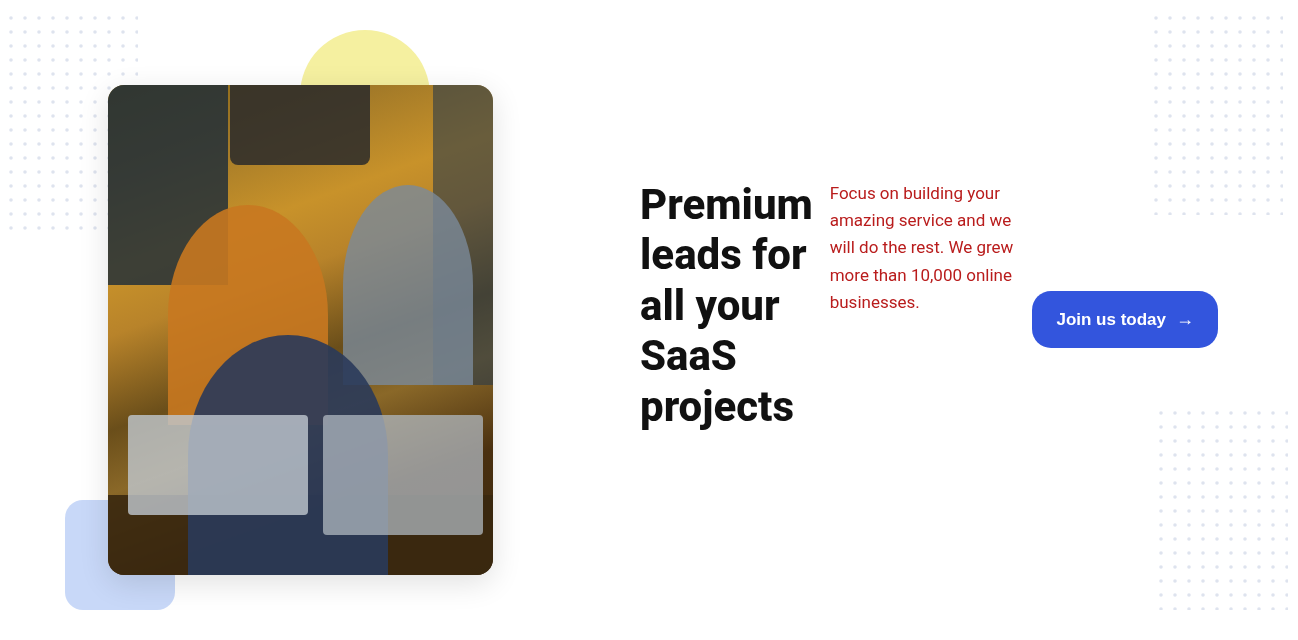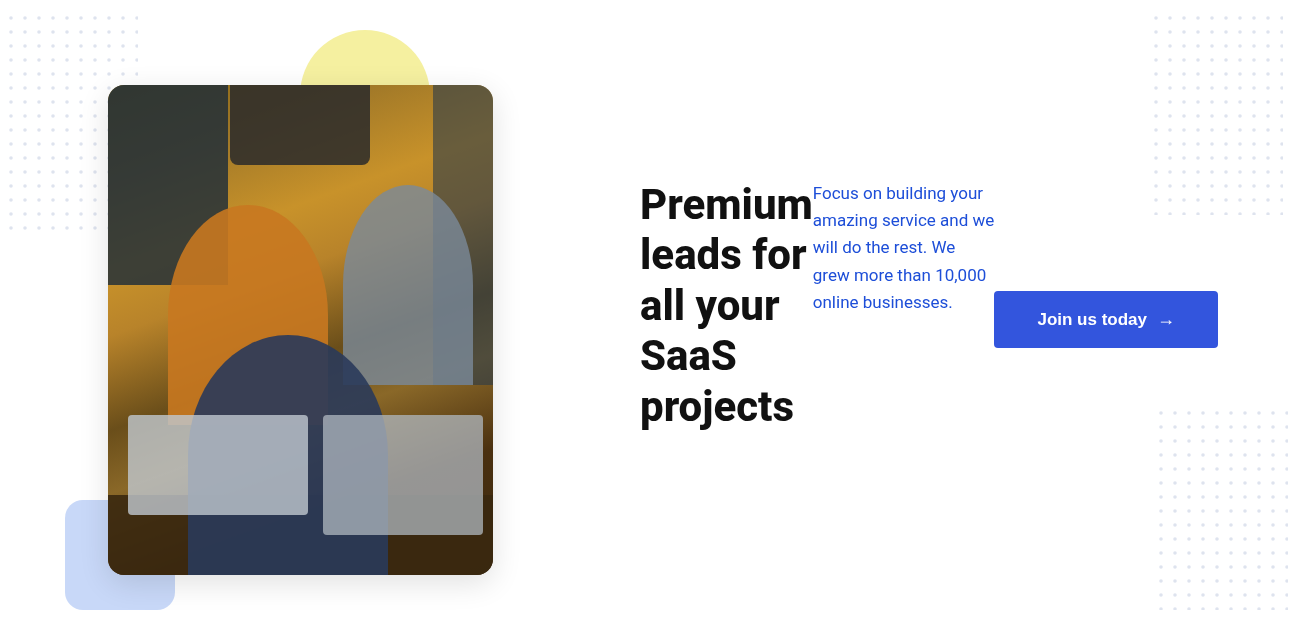--- a/index.html
+++ b/index.html
@@ -200,39 +200,39 @@
       font-size: 42px;
       font-weight: 800;
       color: #111111;
       line-height: 1.2;
       margin-bottom: 28px;
       max-width: 560px;
     }
 
     .subtext {
       font-size: 17px;
-      color: #1d4ed8;
+      color: #b91c1c;
       line-height: 1.6;
       max-width: 560px;
       margin-bottom: 48px;
       font-weight: 400;
     }
 
     .cta-row {
       display: flex;
       gap: 16px;
       align-items: center;
     }
 
     .btn-primary {
       background: #3355dd;
       color: #ffffff;
       border: none;
-      padding: 18px 43px;
-      border-radius: 4px;
+      padding: 18px 24px;
+      border-radius: 19px;
       font-size: 17px;
       font-weight: 600;
       cursor: pointer;
       display: flex;
       align-items: center;
       gap: 10px;
       white-space: nowrap;
     }
 
     .btn-arrow {

